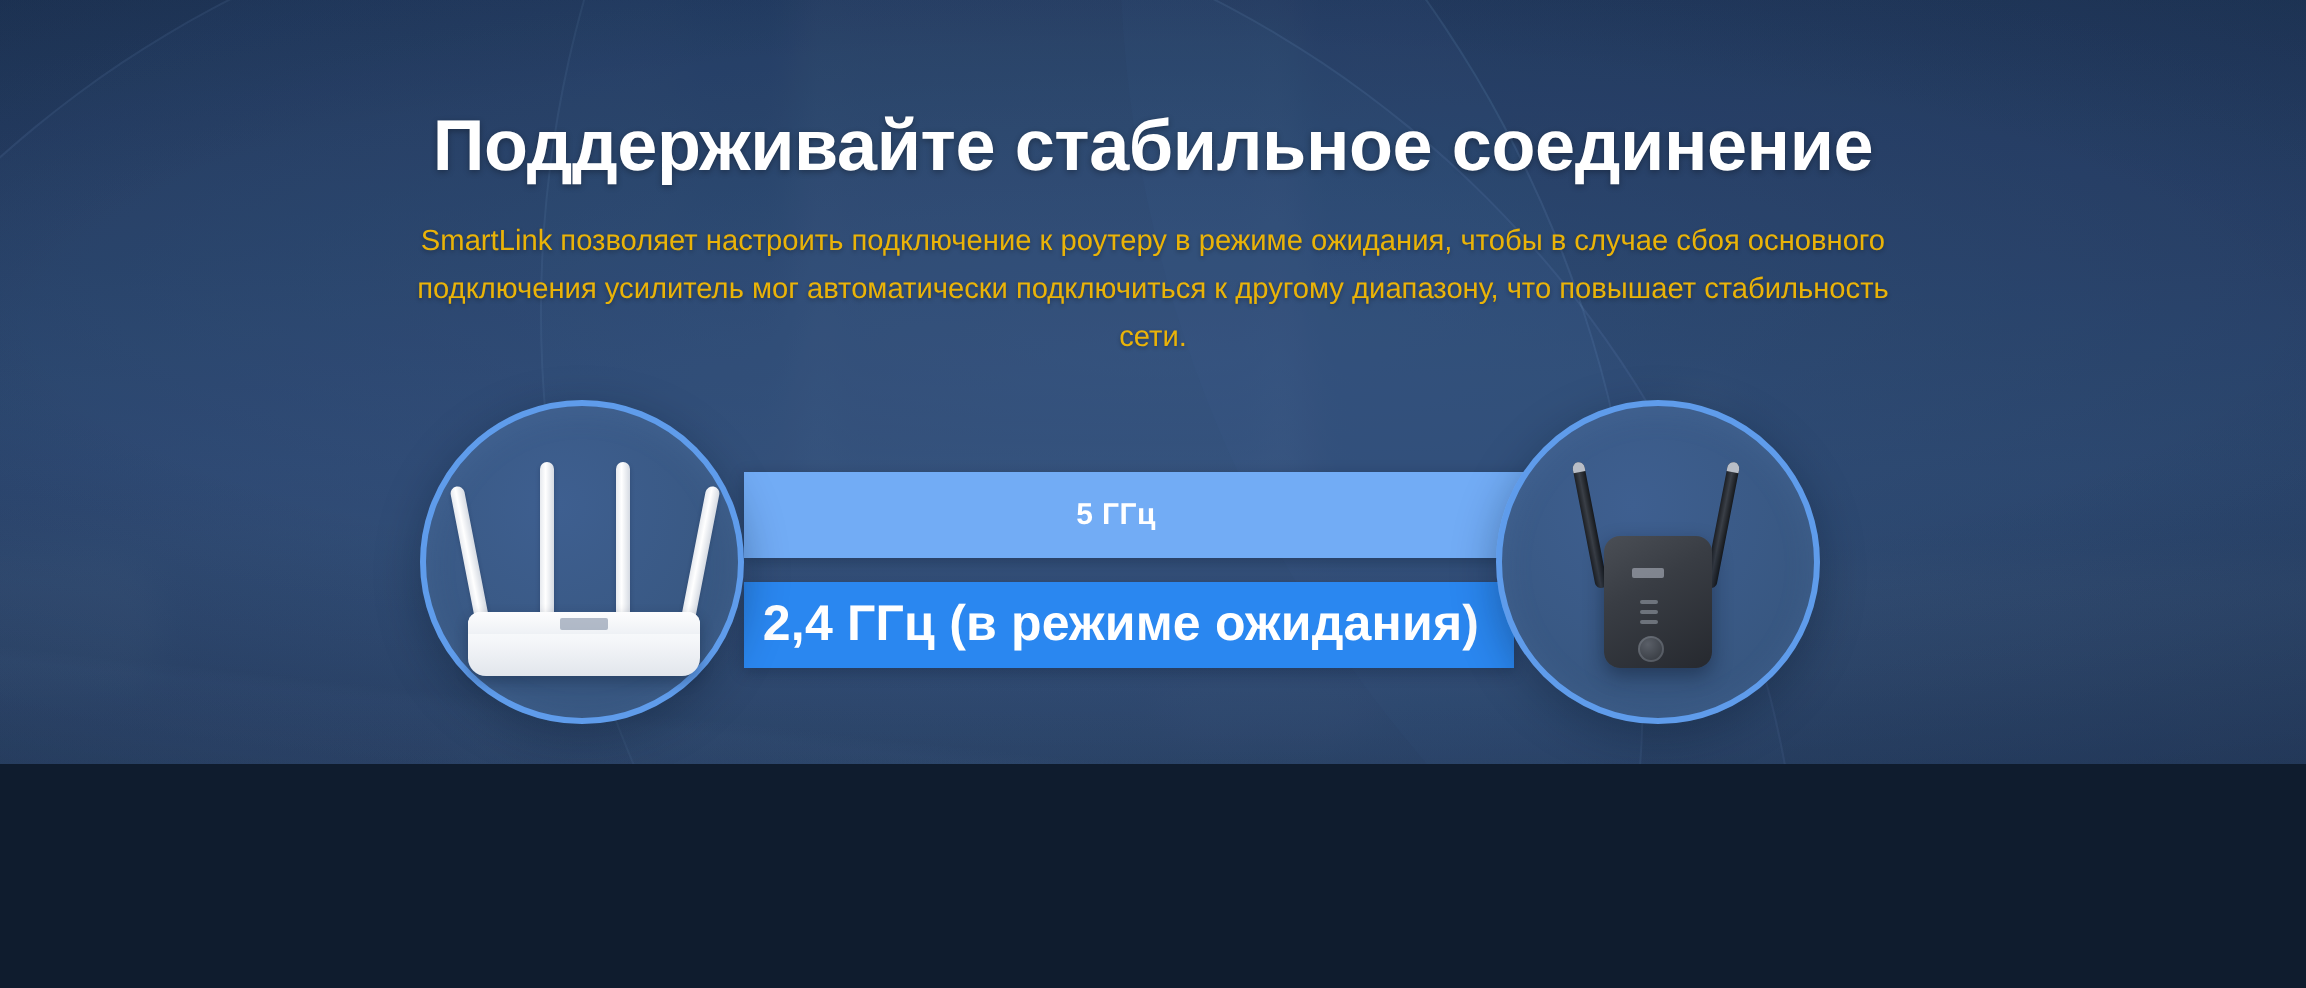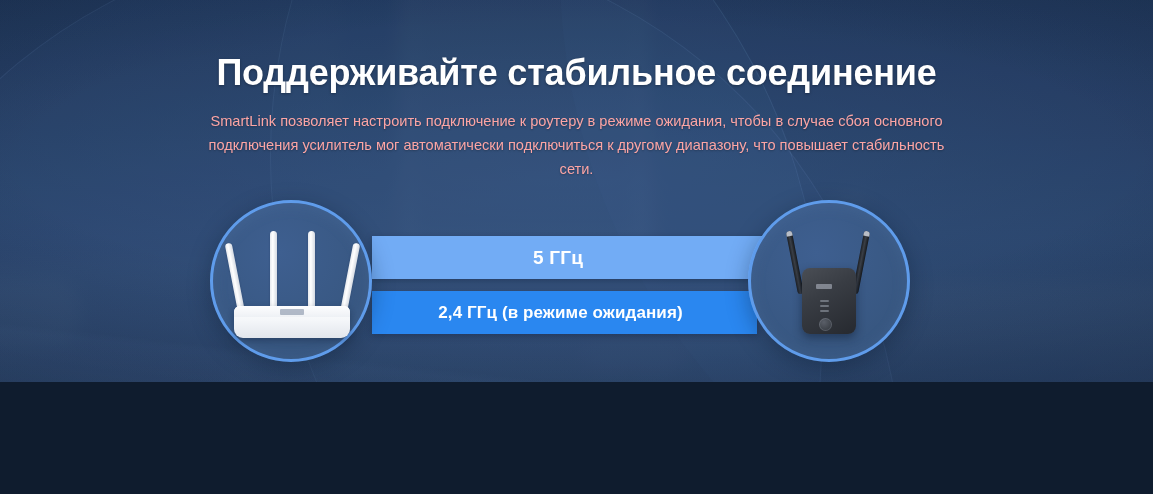--- a/index.html
+++ b/index.html
@@ -101,47 +101,47 @@
     color: #ffffff;
     line-height: 1.18;
     text-shadow: 0 1px 3px rgba(0,0,0,0.30);
   }
   .subtitle {
     margin: 16px auto 0;
     width: 760px;
     font-size: 14.6px;
     font-weight: 400;
     line-height: 1.62;
-    color: #fca5a5;
+    color: #eab308;
     text-shadow: 0 1px 2px rgba(0,0,0,0.28);
   }
 
   
   .diagram { position: absolute; left: 0; top: 0; width: 1153px; height: 494px; }
 
   .bar {
     position: absolute;
     display: flex;
     align-items: center;
     justify-content: center;
     color: #ffffff;
     font-weight: 700;
     white-space: nowrap;
     box-shadow: 0 2px 7px rgba(6,20,44,0.30);
   }
   .bar-5g {
     left: 372px; top: 236px; width: 400px; height: 43px;
     background: #72acf5;
-    font-size: 19px;
+    font-size: 15px;
     letter-spacing: 0.2px;
   }
   .bar-24g {
     left: 372px; top: 291px; width: 385px; height: 43px;
     background: #2a87f0;
-    font-size: 17px;
+    font-size: 25px;
     letter-spacing: 0.1px;
   }
   .bar-5g .cap  { transform: translateX(-14px); }
   .bar-24g .cap { transform: translateX(-4px); }
 
   .circ {
     position: absolute;
     border-radius: 50%;
     box-sizing: border-box;
     border: 3px solid #5f9ceb;

